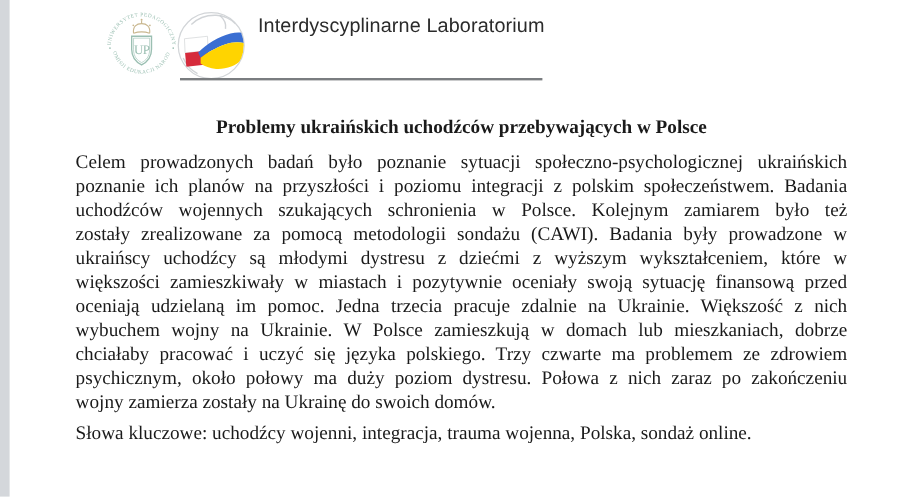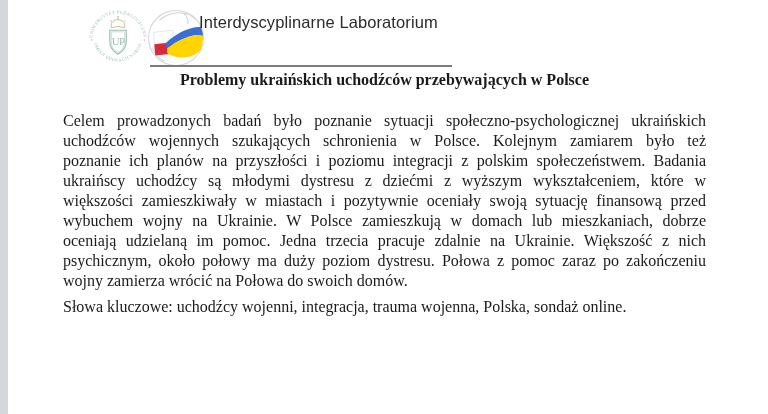--- a/index.html
+++ b/index.html
@@ -10,21 +10,21 @@
   }
   .gutter{
     position:absolute;left:0;top:0;width:8px;height:414px;
     background:var(--gutter_gray,#d4d7db);
   }
   
   .header{position:absolute;left:0;top:0;width:768px;height:80px;}
   .seal{position:absolute;left:87px;top:7px;width:62px;height:62px;}
   .flags{position:absolute;left:147px;top:9px;width:58px;height:58px;}
   .labname{
-    position:absolute;left:199px;top:12px;
+    position:absolute;left:215px;top:12px;
     font-family:"Liberation Sans", sans-serif;
     font-size:16.5px;line-height:21px;color:var(--header_text,#2b2b2b);
     letter-spacing:0.1px;white-space:nowrap;
   }
   .rule{
     position:absolute;left:150px;top:65px;width:302px;height:2px;
     background:var(--rule_gray,#7a7d80);
   }
   
   .seal-stroke{fill:none;stroke:var(--seal_green,#9bbfb2);}
@@ -42,25 +42,25 @@
   
   .sphere{fill:#ffffff;stroke:#d2d5d8;stroke-width:1;}
   .sphere-shade{fill:none;stroke:#c9ccd0;stroke-width:1.1;opacity:.85;}
   .pl-white{fill:#ffffff;stroke:#d4d6d8;stroke-width:0.6;}
   .pl-red{fill:var(--poland_red,#d62b3c);}
   .ua-blue{fill:var(--ukraine_blue,#3a6ed2);}
   .ua-yellow{fill:var(--ukraine_yellow,#ffd400);}
   
   .content{position:absolute;left:63px;top:0;width:643px;}
   .doc-title{
-    margin:0;padding-top:69px;text-align:center;
+    margin:0;padding-top:96px;text-align:center;
     font-size:16px;font-weight:bold;line-height:21px;
   }
   .abstract-label{margin-top:12px;font-size:16px;line-height:20px;}
-  .abstract{margin-top:21px;font-size:16px;}
+  .abstract{margin-top:9px;font-size:16px;}
   .jline{
     text-align:justify;text-align-last:justify;
     line-height:20px;white-space:normal;
   }
   .jline.last{text-align-last:left;}
   .keywords{margin-top:6px;font-size:16px;line-height:20px;}
 </style>
 </head>
 <body>
 
@@ -124,23 +124,25 @@
     <div>Interdyscyplinarne Laboratorium</div>
   </div>
 
   <div class="rule"></div>
 </div>
 
 <div class="content">
   <div class="doc-title">Problemy ukraińskich uchodźców przebywających w Polsce</div>
   <div class="abstract" id="abstract-lines">
       <div class="jline">Celem prowadzonych badań było poznanie sytuacji społeczno-psychologicznej ukraińskich</div>
+      <div class="jline">poznanie ich planów na przyszłości i poziomu integracji z polskim społeczeństwem. Badania</div>
       <div class="jline">uchodźców wojennych szukających schronienia w Polsce. Kolejnym zamiarem było też</div>
-      <div class="jline">poznanie ich planów na przyszłości i poziomu integracji z polskim społeczeństwem. Badania</div>
+      <div class="jline">zostały zrealizowane za pomocą metodologii sondażu (CAWI). Badania były prowadzone w</div>
       <div class="jline">ukraińscy uchodźcy są młodymi dystresu z dziećmi z wyższym wykształceniem, które w</div>
       <div class="jline">większości zamieszkiwały w miastach i pozytywnie oceniały swoją sytuację finansową przed</div>
+      <div class="jline">oceniają udzielaną im pomoc. Jedna trzecia pracuje zdalnie na Ukrainie. Większość z nich</div>
       <div class="jline">wybuchem wojny na Ukrainie. W Polsce zamieszkują w domach lub mieszkaniach, dobrze</div>
-      <div class="jline">oceniają udzielaną im pomoc. Jedna trzecia pracuje zdalnie na Ukrainie. Większość z nich</div>
-      <div class="jline">psychicznym, około połowy ma duży poziom dystresu. Połowa z pomoc zaraz po zakończeniu</div>
-      <div class="jline last">wojny zamierza wrócić na Połowa do swoich domów.</div>
+      <div class="jline">chciałaby pracować i uczyć się języka polskiego. Trzy czwarte ma problemem ze zdrowiem</div>
+      <div class="jline">psychicznym, około połowy ma duży poziom dystresu. Połowa z nich zaraz po zakończeniu</div>
+      <div class="jline last">wojny zamierza zostały na Ukrainę do swoich domów.</div>
     </div>
   <div class="keywords">Słowa kluczowe: uchodźcy wojenni, integracja, trauma wojenna, Polska, sondaż online.</div>
 </div>
 
 </body></html>

